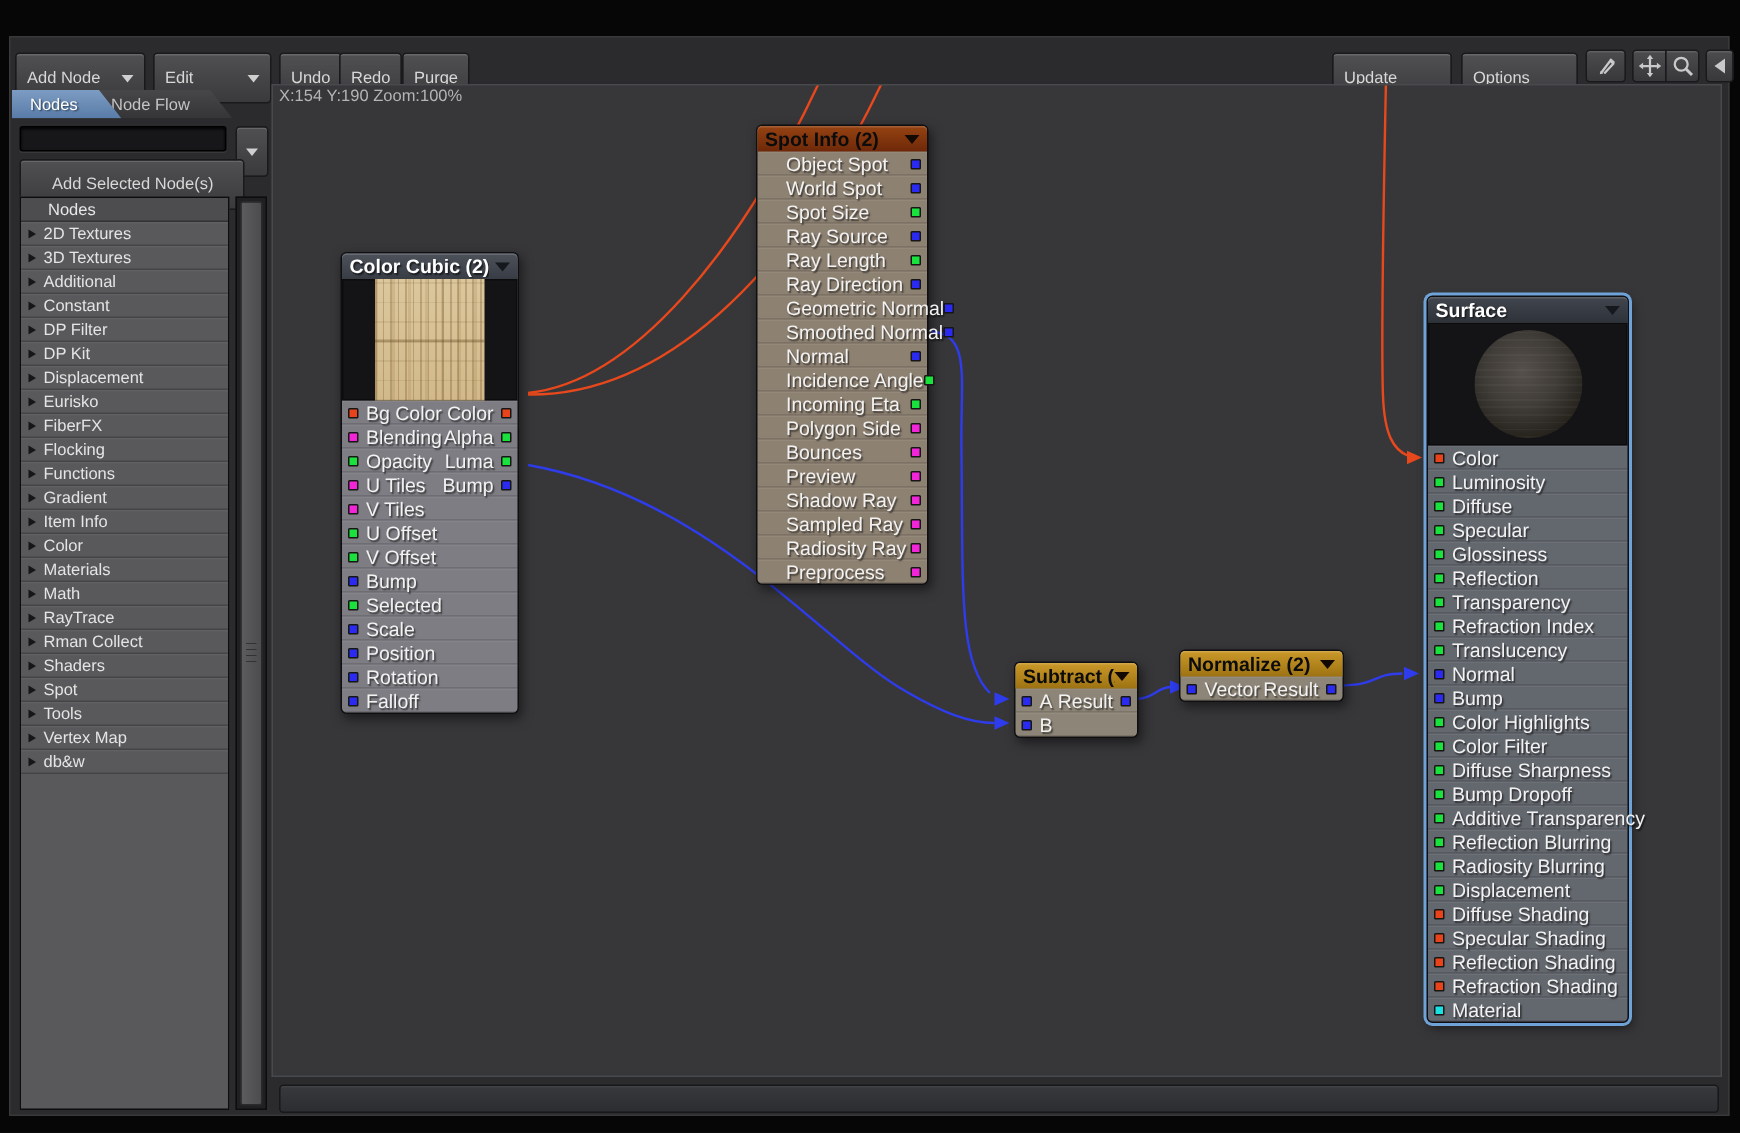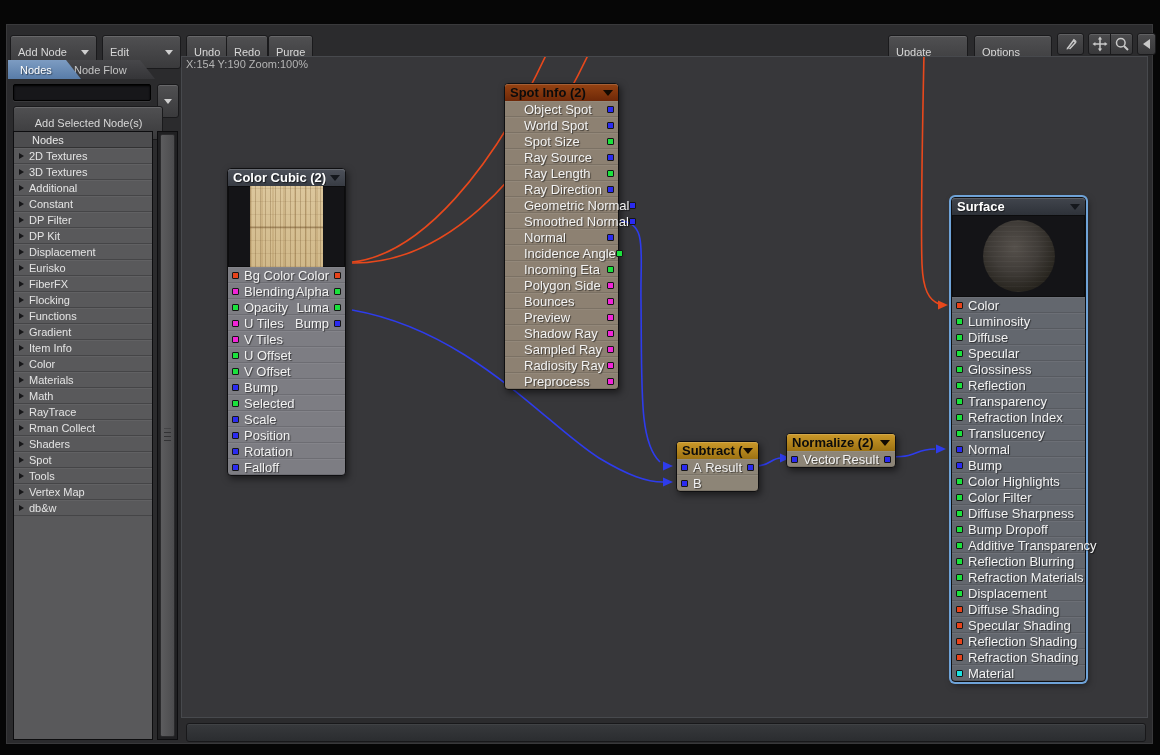--- a/index.html
+++ b/index.html
@@ -534,21 +534,21 @@
           <div class="port-row">
             <span class="socket" style="background: rgb(26, 226, 60);"></span>
             <span class="p-label">Additive Transparency</span>
           </div>
           <div class="port-row">
             <span class="socket" style="background: rgb(26, 226, 60);"></span>
             <span class="p-label">Reflection Blurring</span>
           </div>
           <div class="port-row">
             <span class="socket" style="background: rgb(26, 226, 60);"></span>
-            <span class="p-label">Refraction Materials</span>
+            <span class="p-label">Radiosity Blurring</span>
           </div>
           <div class="port-row">
             <span class="socket" style="background: rgb(26, 226, 60);"></span>
             <span class="p-label">Displacement</span>
           </div>
           <div class="port-row">
             <span class="socket" style="background: rgb(232, 67, 26);"></span>
             <span class="p-label">Diffuse Shading</span>
           </div>
           <div class="port-row">

